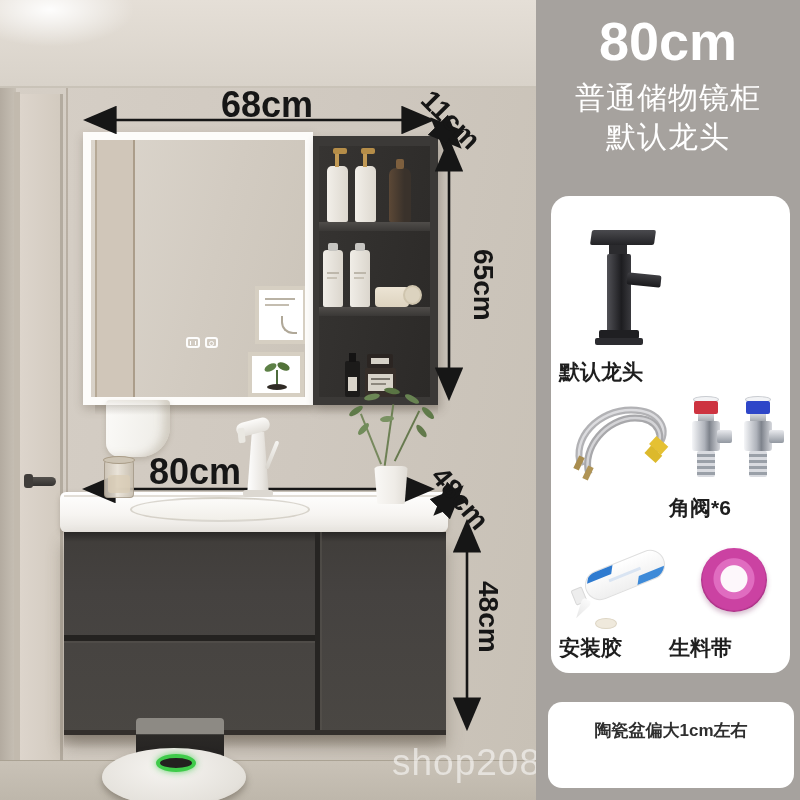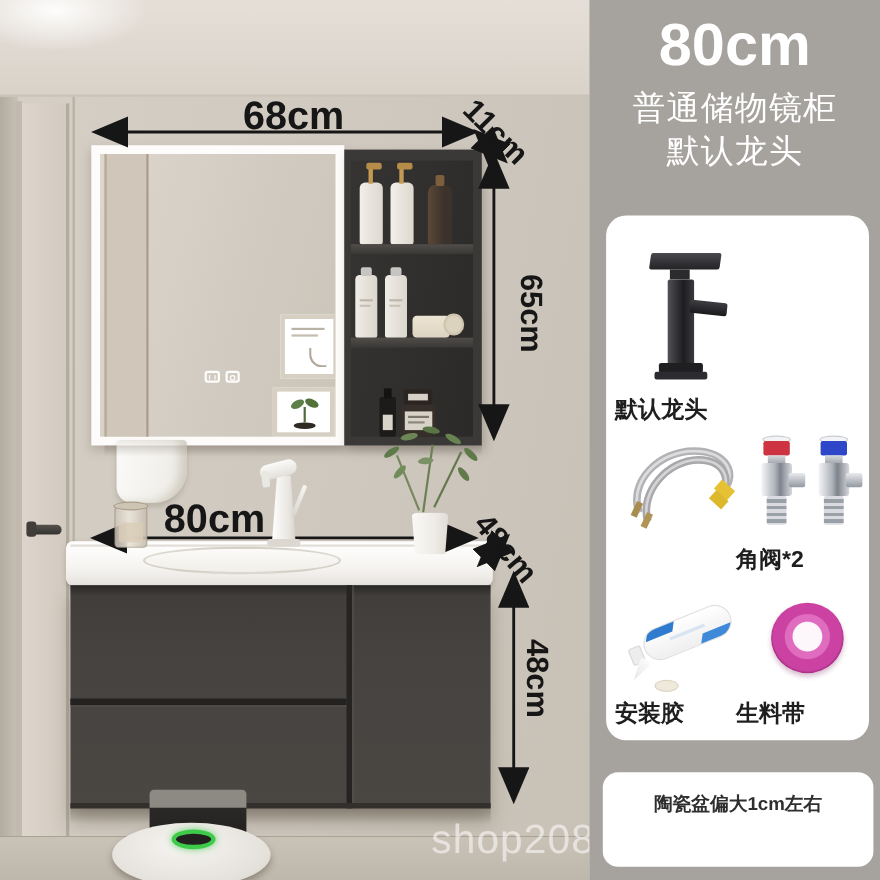--- a/index.html
+++ b/index.html
@@ -227,21 +227,21 @@
           </div>
           <div style="left:60px;top:4px;width:46px;height:92px;">
             <div style="left:6px;top:0;width:26px;height:7px;border-radius:50%;background:#f2f3f5;border:1px solid #c9ccd1;"></div>
             <div style="left:7px;top:5px;width:24px;height:13px;border-radius:2px;background:#2e46c8;"></div>
             <div style="left:11px;top:18px;width:16px;height:7px;background:linear-gradient(#d6d8dc,#a6aab1);"></div>
             <div style="left:5px;top:25px;width:28px;height:30px;border-radius:3px;background:linear-gradient(90deg,#f5f6f8,#aeb2ba 45%,#7e838c 62%,#d6d8dd);"></div>
             <div style="left:30px;top:34px;width:15px;height:13px;border-radius:2px;background:linear-gradient(180deg,#e9eaee,#9298a1);"></div>
             <div style="left:10px;top:55px;width:18px;height:26px;border-radius:2px;background:repeating-linear-gradient(180deg,#d9dbe0 0 3px,#9aa0a8 3px 6px);"></div>
           </div>
         </div>
-        <div class="cell-label">角阀*2</div>
+        <div class="cell-label">角阀*6</div>
       </div>
 
       <div class="cell" style="left:128px;top:340px;height:124px;">
         <div style="left:0;top:0;width:110px;height:94px;">
           <div style="left:22px;top:12px;width:66px;height:64px;border-radius:50%;background:radial-gradient(circle at 50% 48%, #fdf7fb 0 13px, #e06cc0 14px 20px, #cb42a2 21px 31px, #a92f84 33px);box-shadow:0 3px 5px rgba(120,40,95,.3);"></div>
         </div>
         <div class="cell-label">生料带</div>
       </div>
 
       <div class="cell" style="left:18px;top:340px;height:124px;">

